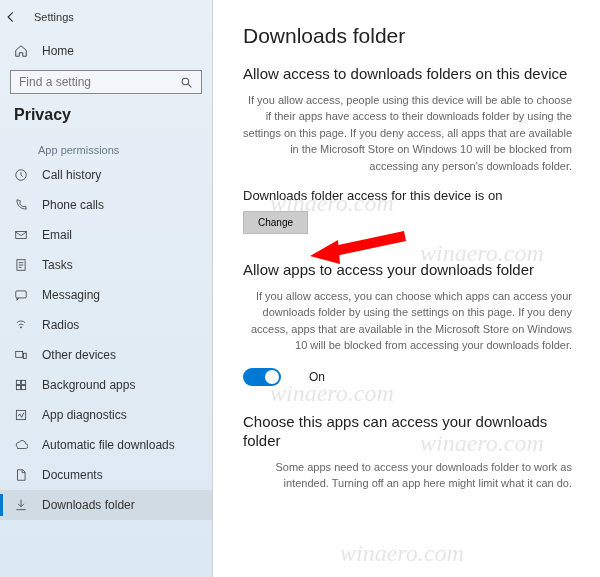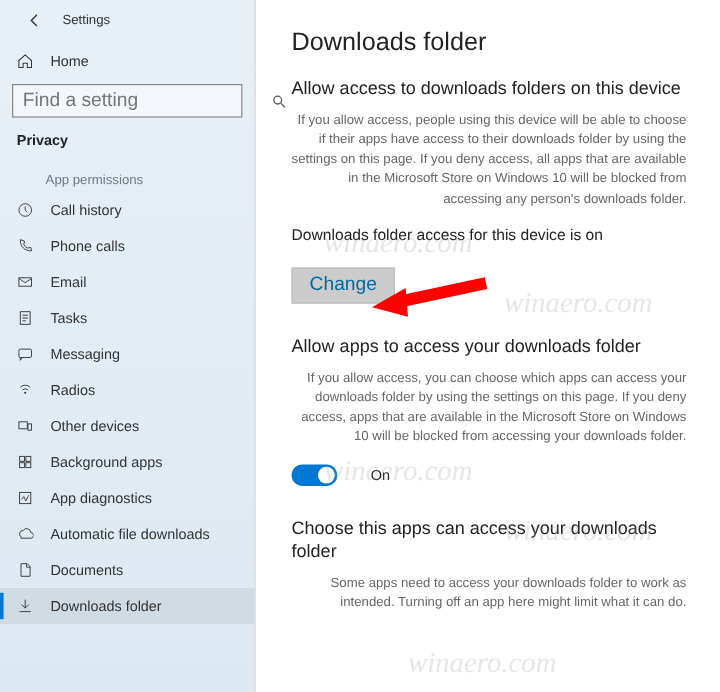--- a/index.html
+++ b/index.html
@@ -1,46 +1,46 @@
 <!DOCTYPE html>
 <html><head>
   <meta charset="utf-8">
   <style>
     * { box-sizing: border-box; margin: 0; padding: 0; }
     body { font-family: "Segoe UI", Tahoma, sans-serif; font-size: 12px; background: #fff; width: 600px; height: 577px; overflow: hidden; position: relative; }
     
     .container { display: flex; height: 100%; }
     
     .sidebar { width: 213px; background: linear-gradient(180deg, #e8f0f7 0%, #dce8f2 100%); display: flex; flex-direction: column; border-right: 1px solid #d0d0d0; }
-    .titlebar { display: flex; align-items: center; padding: 10px 22px; gap: 16px; }
+    .titlebar { display: flex; align-items: center; padding: 10px 4px; gap: 16px; }
     .titlebar .back { font-size: 14px; color: #333; cursor: pointer; }
     .titlebar .title { font-size: 11px; color: #333; }
     .home-row { display: flex; align-items: center; padding: 10px 14px 8px; gap: 14px; }
     .home-row .icon { width: 14px; display: flex; justify-content: center; }
     .home-row span.lbl { font-size: 12px; color: #333; }
     .search-row { padding: 4px 10px 6px; }
     .search-box { display: flex; align-items: center; border: 1px solid #888; background: #f3f7fb; padding: 4px 8px; }
-    .search-box input { flex: 1; border: none; background: transparent; font-size: 16px; outline: none; color: #4d7c0f; }
+    .search-box input { flex: 1; border: none; background: transparent; font-size: 12px; outline: none; color: #4d7c0f; }
     .search-box .sicon { color: #555; }
-    .active-section { padding: 6px 14px 10px; font-weight: 600; color: #222; font-size: 12px; }
+    .active-section { padding: 6px 14px 10px; font-weight: 600; color: #222; font-size: 16px; }
     .section-header { padding: 10px 14px 4px; color: #6a7985; font-size: 11px; margin-left: 24px; }
     
     .side-list { flex: 1; overflow-y: auto; }
     .side-item { display: flex; align-items: center; padding: 8px 14px; gap: 14px; color: #333; cursor: pointer; position: relative; }
     .side-item .icon { width: 14px; display: flex; justify-content: center; color: #333; }
     .side-item .lbl { font-size: 12px; }
     .side-item.selected { background: rgba(0,0,0,0.06); }
     .side-item.selected::before { content: ""; position: absolute; left: 0; top: 4px; bottom: 4px; width: 3px; background: #0078d4; }
     
     .main { flex: 1; padding: 24px 28px 10px 30px; overflow-y: auto; position: relative; }
     .page-title { font-size: 21px; font-weight: 400; color: #222; margin-bottom: 16px; }
     .sub-title { font-size: 15px; font-weight: 400; color: #222; margin-bottom: 8px; line-height: 1.3; }
     .desc { font-size: 11px; color: #666; line-height: 1.5; margin-bottom: 14px; text-align: right; }
     .status-line { font-size: 13px; color: #222; margin-bottom: 8px; }
-    .change-btn { background: #ccc; border: 1px solid #bbb; padding: 5px 14px; font-size: 16px; color: #0369a1; cursor: pointer; display: inline-block; margin-bottom: 26px; margin-top: 12px; }
+    .change-btn { background: #ccc; border: 1px solid #bbb; padding: 5px 14px; font-size: 10px; color: #000000; cursor: pointer; display: inline-block; margin-bottom: 26px; }
     
     .toggle-row { display: flex; align-items: center; gap: 28px; margin-bottom: 26px; }
     .toggle { width: 38px; height: 18px; background: #0078d4; border-radius: 10px; position: relative; cursor: pointer; }
     .toggle .knob { position: absolute; right: 2px; top: 2px; width: 14px; height: 14px; background: #fff; border-radius: 50%; }
     .toggle-label { font-size: 12px; color: #222; }
     
     .arrow { position: absolute; left: 310px; top: 228px; pointer-events: none; }
     
     .watermark { position: absolute; color: rgba(150,150,150,0.25); font-size: 24px; font-style: italic; font-family: Georgia, serif; pointer-events: none; }
     .wm1 { left: 270px; top: 190px; }

